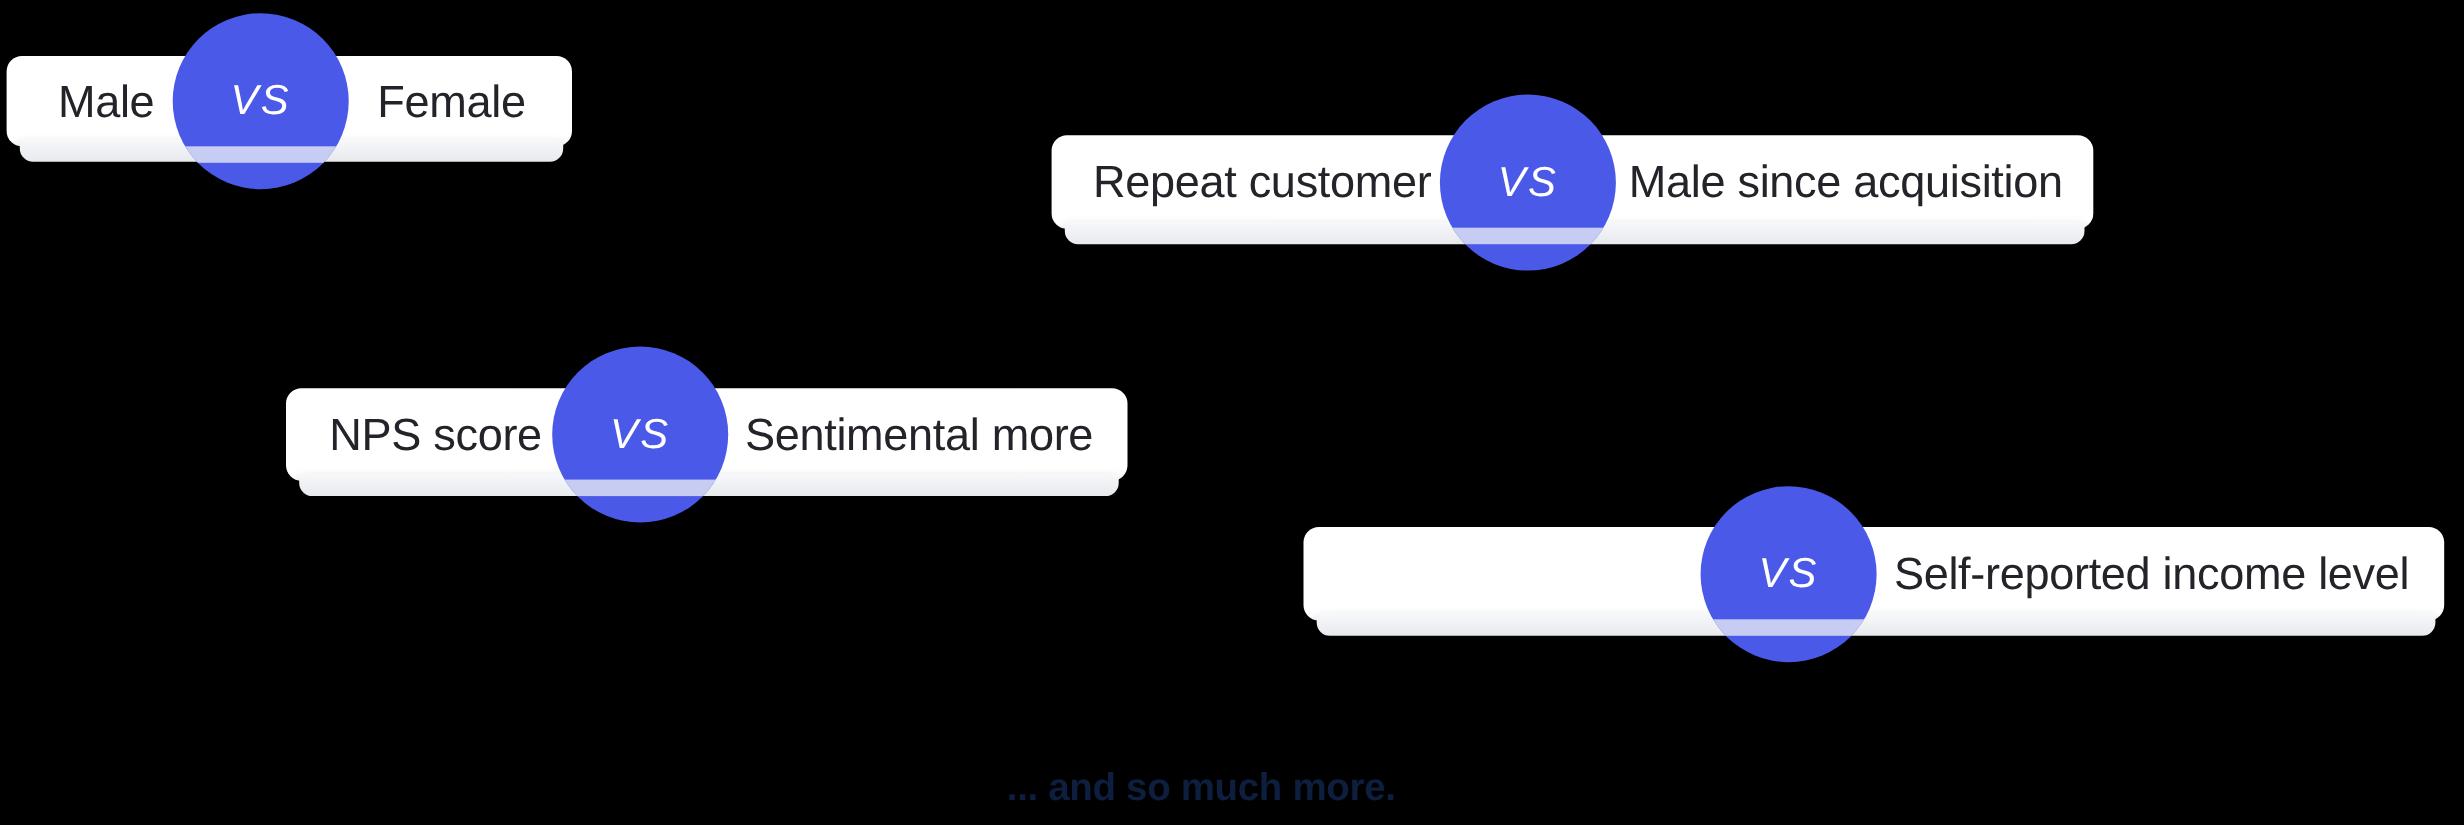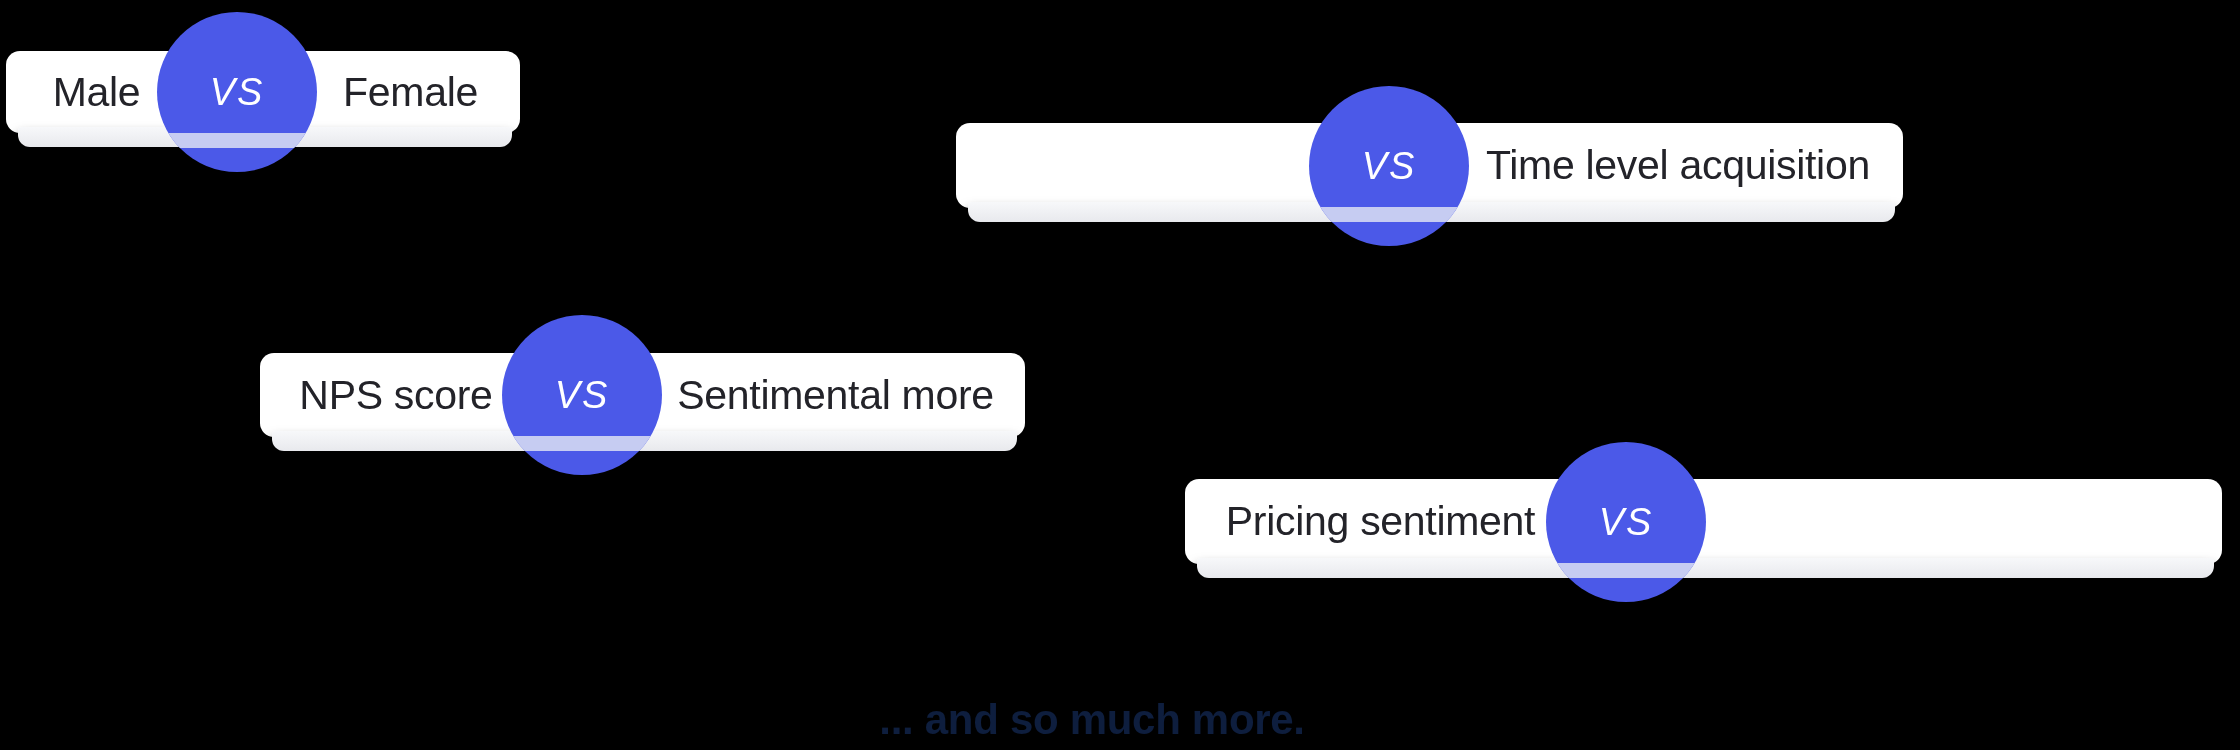--- a/index.html
+++ b/index.html
@@ -107,21 +107,21 @@
   #pill-2 { left: 956px;  top: 123px; width: 947px;  height: 85px; --cx: 433px; }
   #pill-3 { left: 213px;  top: 353px; width: 765px;  height: 84px; margin-left: 47px; --cx: 322px; }
   #pill-4 { left: 1185px; top: 479px; width: 1037px; height: 85px; --cx: 441px; }
 
   
   .footer-text {
     position: absolute;
     left: 1092px;
     top: 696px;
     transform: translateX(-50%);
-    font-size: 42px;
+    font-size: 35px;
     font-weight: 600;
     letter-spacing: -0.3px;
     color: var(--footer_text, #0e1e3e);
     white-space: nowrap;
   }
 </style>
 </head>
 <body>
 
 <div id="canvas">
@@ -132,40 +132,41 @@
     <span class="label left">Male</span>
     <span class="label right">Female</span>
     <div class="circle">
       <span class="vs">VS</span>
     </div>
   </div>
 
   <div class="pill" id="pill-2">
     <div class="bar"></div>
     <div class="stack"></div>
-    <span class="label right">Time level acquisition</span>
+    <span class="label left">Repeat customer</span>
+    <span class="label right">Male since acquisition</span>
     <div class="circle">
       <span class="vs">VS</span>
     </div>
   </div>
 
   <div class="pill" id="pill-3">
     <div class="bar"></div>
     <div class="stack"></div>
     <span class="label left">NPS score</span>
     <span class="label right">Sentimental more</span>
     <div class="circle">
       <span class="vs">VS</span>
     </div>
   </div>
 
   <div class="pill" id="pill-4">
     <div class="bar"></div>
     <div class="stack"></div>
-    <span class="label left">Pricing sentiment</span>
+    <span class="label right">Self-reported income level</span>
     <div class="circle">
       <span class="vs">VS</span>
     </div>
   </div>
 
   <div class="footer-text">... and so much more.</div>
 
 </div>
 
 </body></html>

